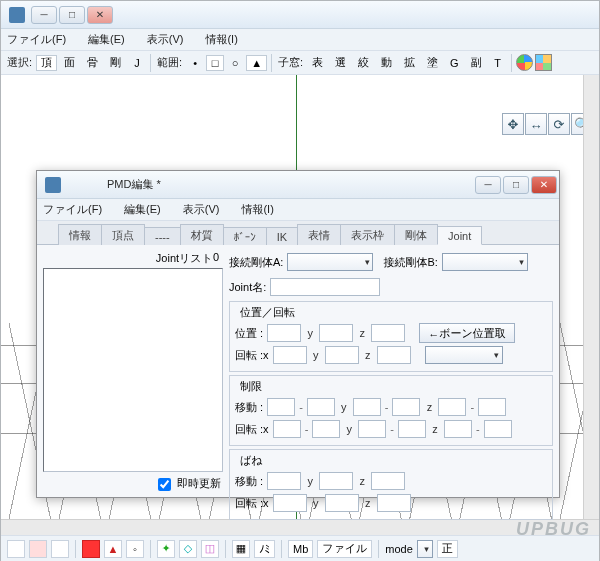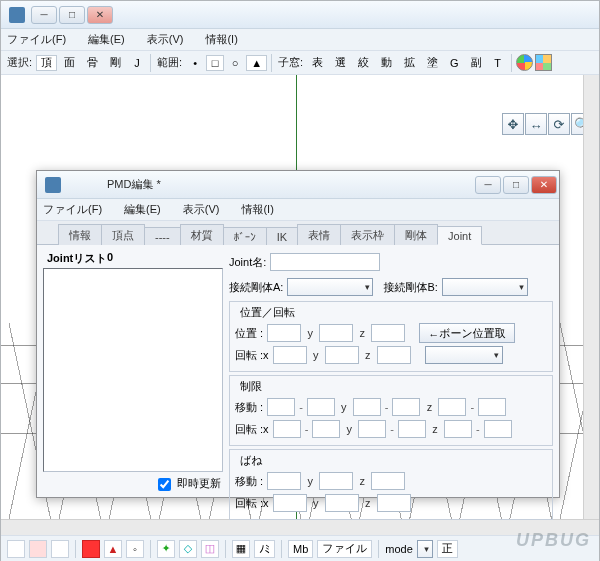--- a/index.html
+++ b/index.html
@@ -36,33 +36,33 @@
   linear-gradient(to bottom, transparent 22px, rgba(0,0,0,0.4) 22px 23px, transparent 23px 60px, rgba(0,0,0,0.4) 60px 61px, transparent 61px 110px, rgba(0,0,0,0.4) 110px 111px, transparent 111px);}
 
 .manip { position:absolute; top:38px; right:6px; display:flex; gap:1px; }
 .manip .m { width:22px; height:22px; border:1px solid #9ab; background:linear-gradient(#fff,#e8eef6); display:flex;align-items:center;justify-content:center; font-size:13px; color:#356; }
 
 .statusbar { height: 26px; background: #eef3f8; border-top:1px solid #d8e0ea; display:flex; align-items:center; padding:0 6px; gap:4px; }
 .sbtn { width:18px; height:18px; border:1px solid #c8d2de; background:#fff; display:flex;align-items:center;justify-content:center; }
 .sbtn.red{background:#f33;border-color:#c22;}
 .sbtn.up{color:#c22;}
 .sbtn.label{width:auto;padding:0 4px;}
-.watermark { position:absolute; right:8px; bottom:9px; color:rgba(60,80,90,0.3); font-size:18px; font-weight:bold; letter-spacing:2px; font-style:italic;}
+.watermark { position:absolute; right:8px; bottom:20px; color:rgba(60,80,90,0.3); font-size:18px; font-weight:bold; letter-spacing:2px; font-style:italic;}
 
 
 .child-window { position:absolute; top:170px; left:36px; width:524px; height:328px; border:1px solid rgba(0,0,0,0.4); background:#eef1f5; box-shadow: 0 2px 10px rgba(0,0,0,0.3); }
 .child-window .titlebar{background:linear-gradient(#f7fbfe,#e2ebf4);gap:40px;}
 .child-window .winbtn.close{background:linear-gradient(#e67a6e,#c74536);color:#fff;}
 .tabbar { height: 24px; display:flex; align-items:flex-end; padding: 0 21px; border-bottom:1px solid #b8c2cf; background:#e9edf2; }
 .tab { padding: 3px 10px 2px; border:1px solid #b8c2cf; border-bottom:none; background:#e2e7ee; margin-right:-1px; color:#444; position:relative; top:1px; }
 .tab.active { background:#f5f7fa; border-bottom:1px solid #f5f7fa; z-index:2;}
 
 .child-body { display:flex; height: calc(100% - 28px - 22px - 24px); background:#f5f7fa; padding:6px; gap:6px; }
 .leftpane { width: 180px; display:flex; flex-direction:column; }
-.list-head { display:flex; justify-content:flex-start; padding: 0 4px 2px; font-weight: bold; }
+.list-head { display:flex; justify-content:flex-end; padding: 0 4px 2px; }
 .listbox { flex:1; background:#fff; border:1px inset #b8c2cf; }
 .autoupdate { padding:4px 2px 0; text-align:right; }
 .autoupdate input{vertical-align:middle;margin-right:3px;}
 
 .rightpane { flex:1; display:flex; flex-direction:column; gap:3px; }
 .row { display:flex; align-items:center; gap:4px; min-height:22px;}
 .row label { white-space:nowrap; }
 .tfield { height:18px; border:1px solid #aebccb; background:#fff; }
 .combo { height:18px; border:1px solid #8da0b5; background:linear-gradient(#fff,#ebf0f6); display:flex;align-items:center;justify-content:flex-end;padding-right:3px;}
 .combo::after{content:"▾";font-size:9px;color:#333;}
@@ -202,29 +202,29 @@
       </div>
       <div class="listbox"></div>
       <div class="autoupdate">
         <input type="checkbox" checked="" style="">
         <span>即時更新</span>
       </div>
     </div>
 
     <div class="rightpane">
       <div class="row">
-        <label>Joint名:</label>
-        <input class="tfield" style="width: 110px;">
-      </div>
-      <div class="row">
         <label>接続剛体A:</label>
         <div class="combo" style="width:86px"></div>
         <label style="margin-left:6px">接続剛体B:</label>
         <div class="combo" style="width:86px"></div>
       </div>
+      <div class="row">
+        <label>Joint名:</label>
+        <input class="tfield" style="width: 110px;">
+      </div>
 
       <div class="fs">
         <div class="fs-title">位置／回転</div>
         <div class="row">
           <label>位置 :</label>
           <input class="tfield" style="width: 34px;">
           <span class="axis">y</span>
           <input class="tfield" style="width: 34px;">
           <span class="axis">z</span>
           <input class="tfield" style="width: 34px;">

